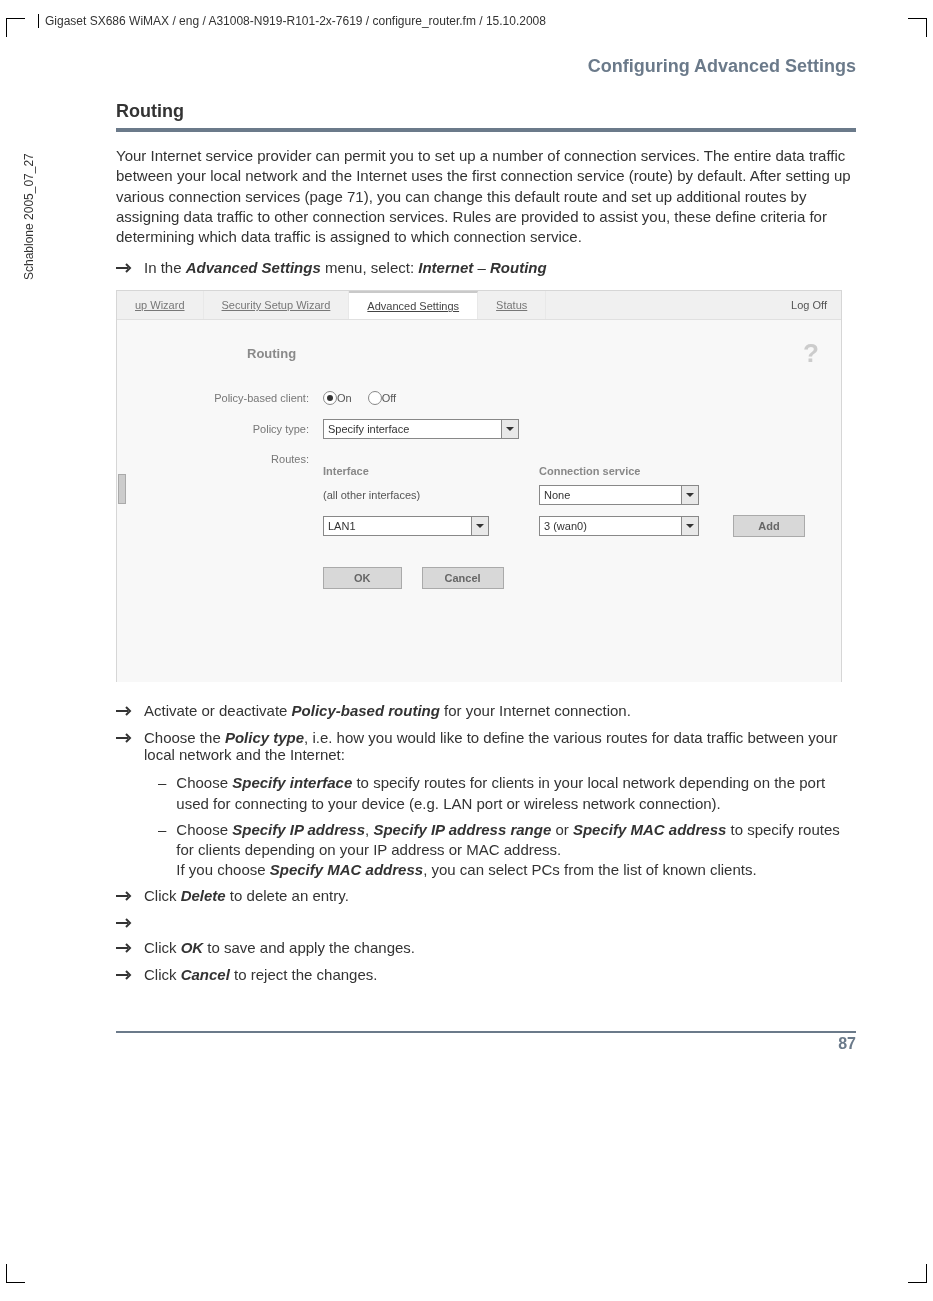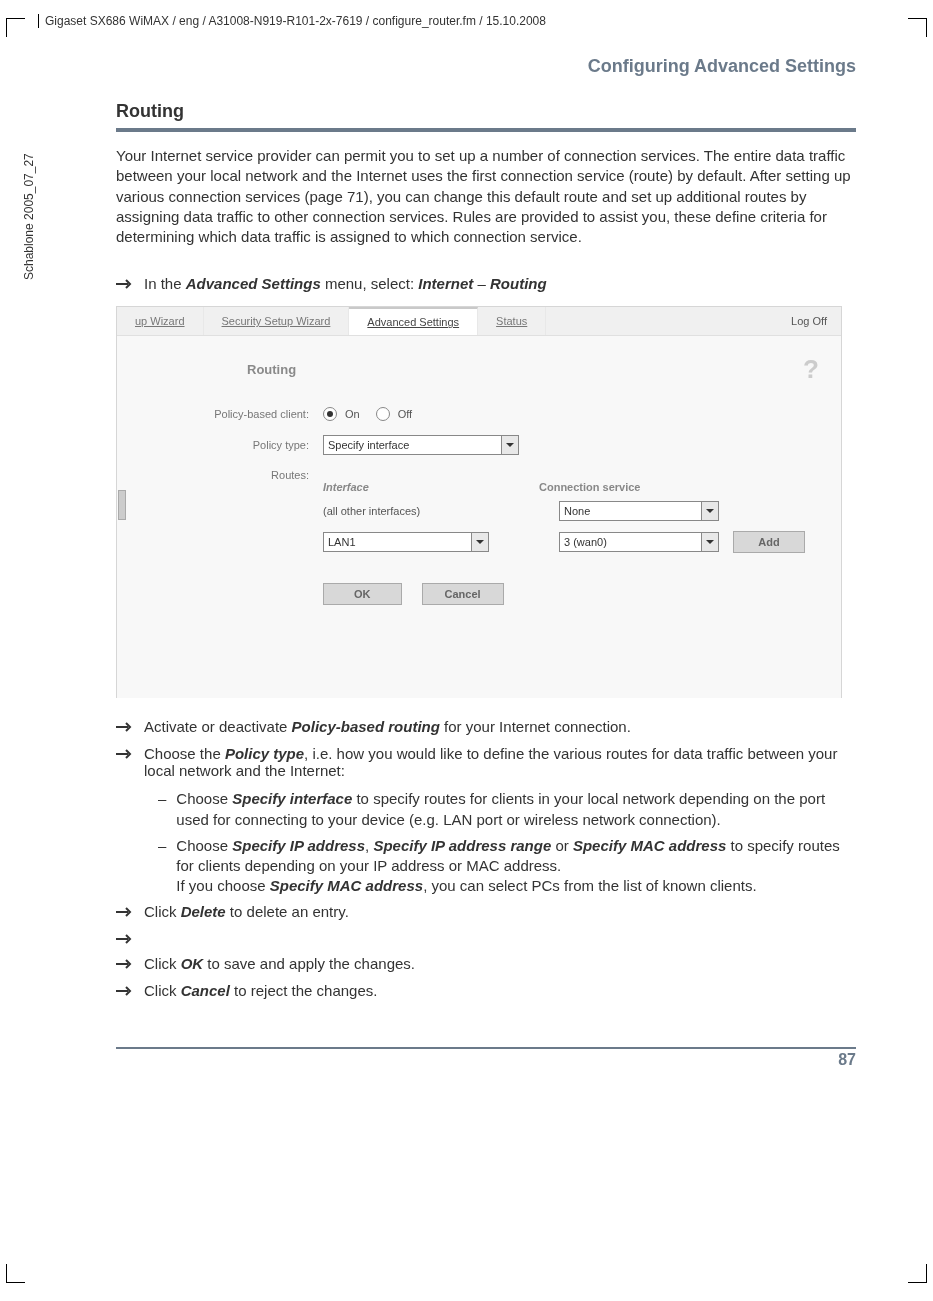--- a/index.html
+++ b/index.html
@@ -63,21 +63,21 @@
   .thick-rule {
     height: 4px;
     background: #6b7a8a;
     width: 100%;
     margin-bottom: 14px;
   }
   .body-text {
     font-size: 15px;
     line-height: 1.35;
     color: #333;
-    margin-bottom: 28px;
+    margin-bottom: 12px;
   }
   .arrow-line {
     display: flex;
     align-items: flex-start;
     gap: 10px;
     font-size: 15px;
     margin-bottom: 10px;
   }
   .arrow-line .arrow {
     flex-shrink: 0;
@@ -157,21 +157,21 @@
     width: 170px;
     text-align: right;
     padding-right: 14px;
   }
   .radio-group {
     display: flex;
     gap: 16px;
     align-items: center;
     color: #555;
   }
-  .radio-item { display: flex; align-items: center; gap: 8px; }
+  .radio-item { display: flex; align-items: center; gap: 0; }
   .fake-radio {
     width: 12px; height: 12px; border: 1px solid #888; border-radius: 50%;
     display: inline-flex; align-items: center; justify-content: center;
     background: #fff;
   }
   .fake-radio.checked::after {
     content: ''; width: 6px; height: 6px; background: #333; border-radius: 50%;
   }
   .fake-select {
     border: 1px solid #888;
@@ -199,32 +199,32 @@
     border-top: 4px solid #333;
   }
   .col-headers {
     display: flex;
     font-size: 11px;
     font-weight: bold;
     color: #888;
     margin-left: 184px;
     margin-bottom: 8px;
   }
-  .col-headers > div:first-child { width: 216px; font-style: italic; }
+  .col-headers > div:first-child { width: 216px; }
   .routes-row {
     display: flex;
     align-items: center;
     margin-left: 184px;
     margin-bottom: 10px;
     font-size: 11px;
     color: #555;
     gap: 0;
   }
   .routes-row .cell1 { width: 216px; }
-  .routes-row .cell2 { width: 180px; text-align: right; }
+  .routes-row .cell2 { width: 180px; }
   .routes-row .cell3 { width: 100px; display: flex; justify-content: center; }
   .fake-button {
     background: #d8d8d8;
     border: 1px solid #aaa;
     height: 20px;
     display: inline-flex;
     align-items: center;
     justify-content: center;
     font-size: 11px;
     font-weight: bold;

